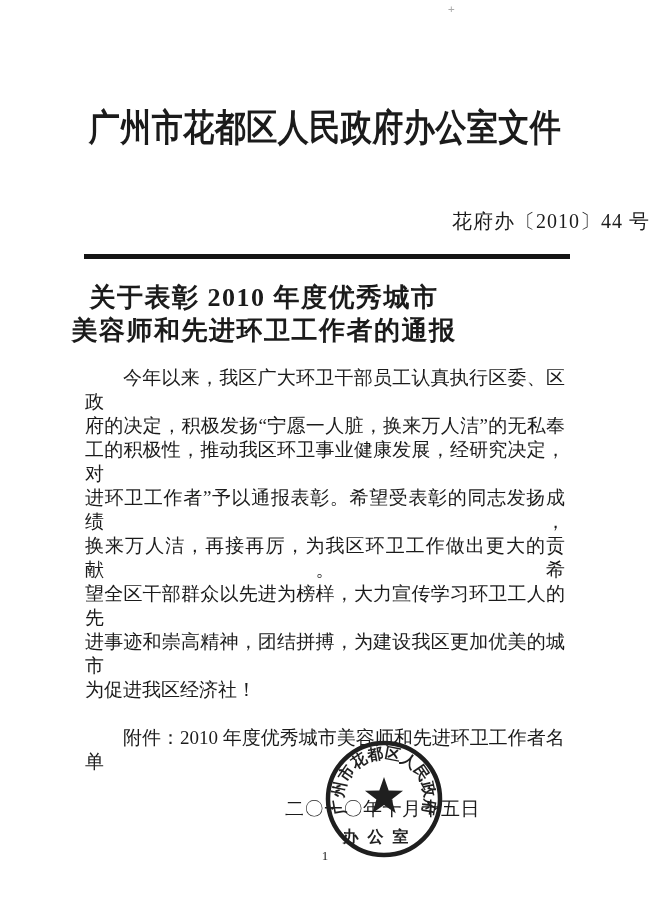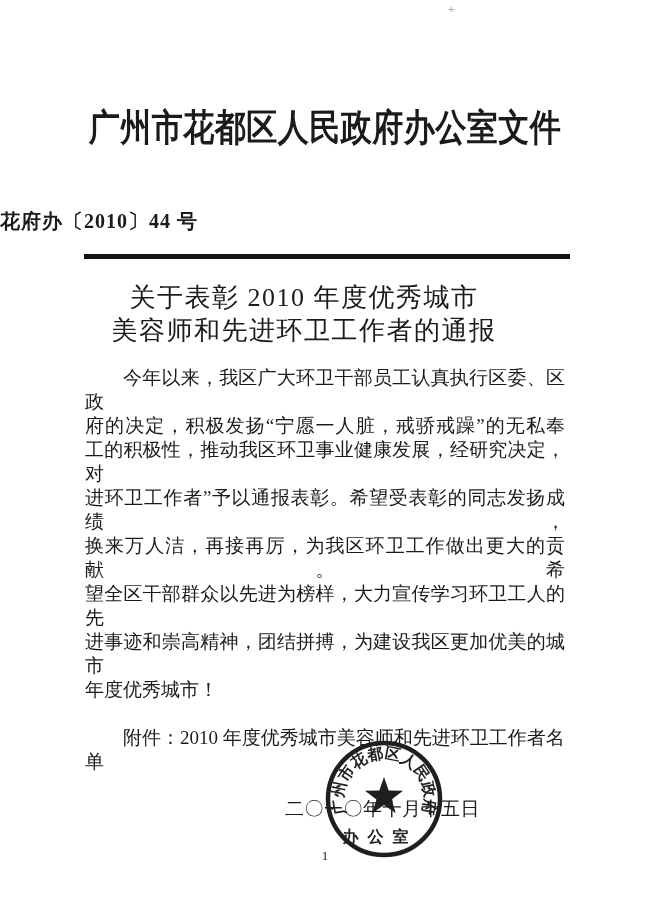--- a/index.html
+++ b/index.html
@@ -12,30 +12,30 @@
   .reg-mark {
     position:absolute; top:3px; left:448px; font-size:11px; color:#aaa;
     font-family:"DejaVu Sans Mono",monospace;
   }
   .doc-header {
     position:absolute; top:103px; left:0; width:650px; text-align:center;
     font-size:37px; font-weight:bold; white-space:nowrap;
     transform:scaleX(0.84); transform-origin:center; letter-spacing:0.5px;
   }
   .doc-number {
-    position:absolute; top:208px; left:0; width:650px; text-align:left;
-    font-size:20px; letter-spacing:1px;font-weight:bold;
+    position:absolute; top:208px; left:0; width:650px; text-align:right;
+    font-size:20px; letter-spacing:1px;
   }
   .header-rule {
     position:absolute; top:254px; left:84px; width:486px; height:5px;
     background:#141414;
   }
   .doc-title {
     position:absolute; top:281px; left:0; width:528px; text-align:center;
-    font-size:26px; font-weight:normal; line-height:33px; letter-spacing:1.5px;margin-left:40px;
+    font-size:26px; font-weight:bold; line-height:33px; letter-spacing:1.5px;
   }
   .doc-body {
     position:absolute; top:366px; left:85px; width:480px;
     font-size:19px; line-height:24px;
   }
   .body-line { text-align:justify; text-justify:inter-character; }
   .body-line.justify-last { text-align-last:justify; }
   .body-line.indent { text-indent:2em; }
   .attachment { margin-top:24px; text-indent:2em; }
   .doc-date {
@@ -62,27 +62,27 @@
   <div class="header-rule"></div>
 
   <div class="doc-title">
     <div>关于表彰 2010 年度优秀城市</div>
     <div>美容师和先进环卫工作者的通报</div>
   </div>
 
   <div class="doc-body">
     <div id="paragraph">
         <div class="body-line justify-last indent">今年以来，我区广大环卫干部员工认真执行区委、区政</div>
-        <div class="body-line justify-last">府的决定，积极发扬“宁愿一人脏，戒骄戒躁”的无私奉</div>
+        <div class="body-line justify-last">府的决定，积极发扬“宁愿一人脏，换来万人洁”的无私奉</div>
         <div class="body-line justify-last">工的积极性，推动我区环卫事业健康发展，经研究决定，对</div>
         <div class="body-line justify-last">进环卫工作者”予以通报表彰。希望受表彰的同志发扬成绩，</div>
         <div class="body-line justify-last">换来万人洁，再接再厉，为我区环卫工作做出更大的贡献。希</div>
         <div class="body-line justify-last">望全区干部群众以先进为榜样，大力宣传学习环卫工人的先</div>
         <div class="body-line justify-last">进事迹和崇高精神，团结拼搏，为建设我区更加优美的城市</div>
-        <div class="body-line">年度优秀城市！</div>
+        <div class="body-line">为促进我区经济社！</div>
       </div>
     <div class="attachment">附件：2010 年度优秀城市美容师和先进环卫工作者名单</div>
   </div>
 
   <div class="doc-date">二〇一〇年十月十五日</div>
 
   <svg class="seal-svg" id="seal-svg" viewBox="0 0 130 130">
       <circle cx="65" cy="65" r="56" fill="none" stroke="#1f1f1f" stroke-width="4.5"></circle>
       <text x="19.698843361438428" y="72.98781617267879" fill="#1f1f1f" font-size="15.5" font-weight="bold" text-anchor="middle" dominant-baseline="central" transform="rotate(-100 19.698843361438428 72.98781617267879)">广</text>
       <text x="20.04264252047077" y="55.2616218774471" fill="#1f1f1f" font-size="15.5" font-weight="bold" text-anchor="middle" dominant-baseline="central" transform="rotate(-77.77777777777777 20.04264252047077 55.2616218774471)">州</text>

